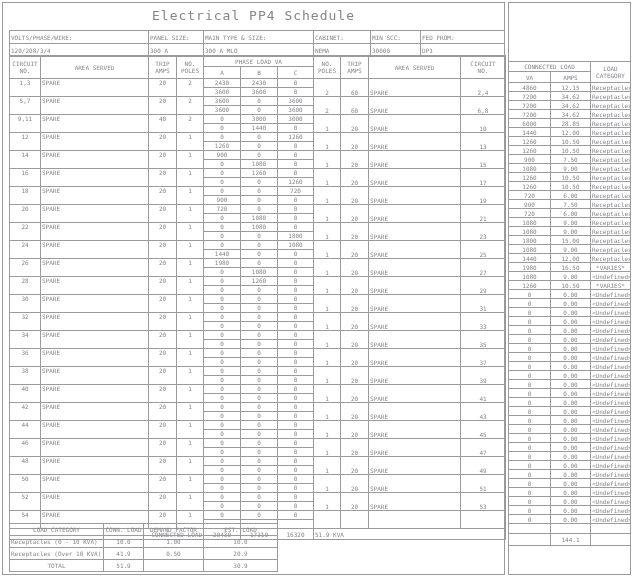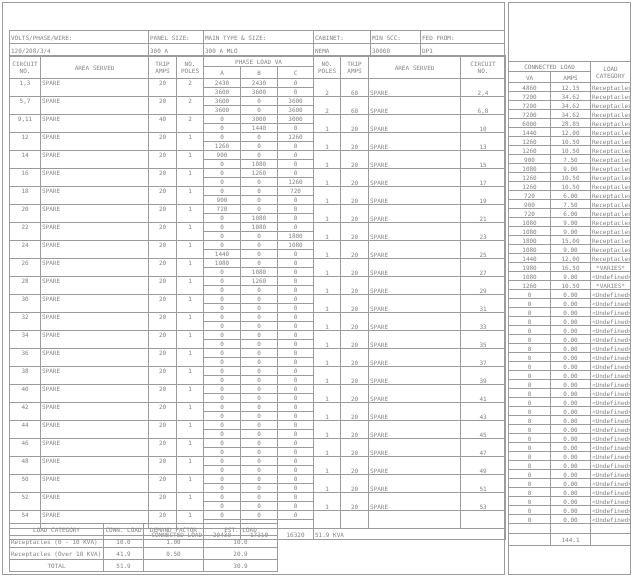--- a/index.html
+++ b/index.html
@@ -34,20 +34,21 @@
   #summary-table{left:6px;top:520px;width:268px;}
   #summary-table td{height:11px;vertical-align:middle;}
   #right-table{left:-1px;top:-1px;width:122px;}
   #right-table td{vertical-align:middle;}
 </style>
 </head>
 <body>
 
 <div class="frame" id="left-frame">
 
+  <div id="title">Electrical PP4 Schedule</div>
 
   <table id="info-table">
     <colgroup>
         <col style="width:139px">
         <col style="width:55px">
         <col style="width:110px">
         <col style="width:57px">
         <col style="width:50px">
         <col style="width:84px">
       </colgroup>

